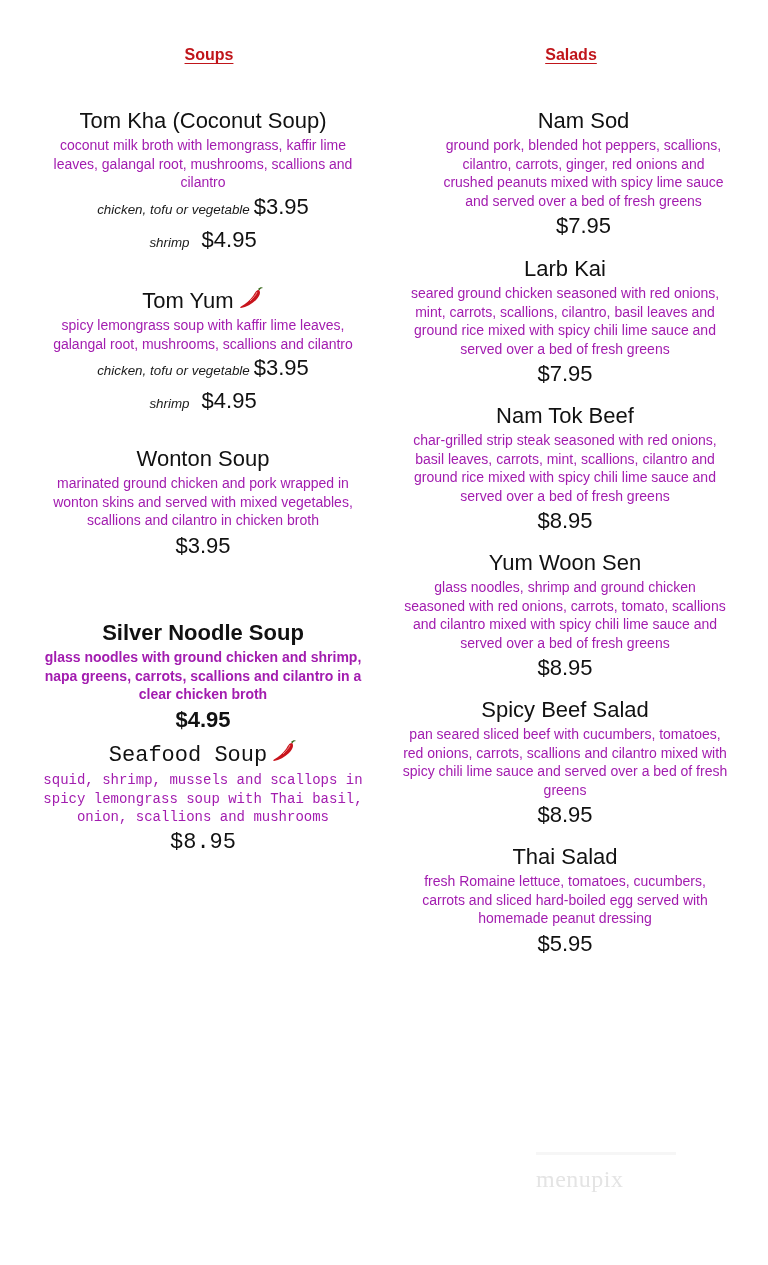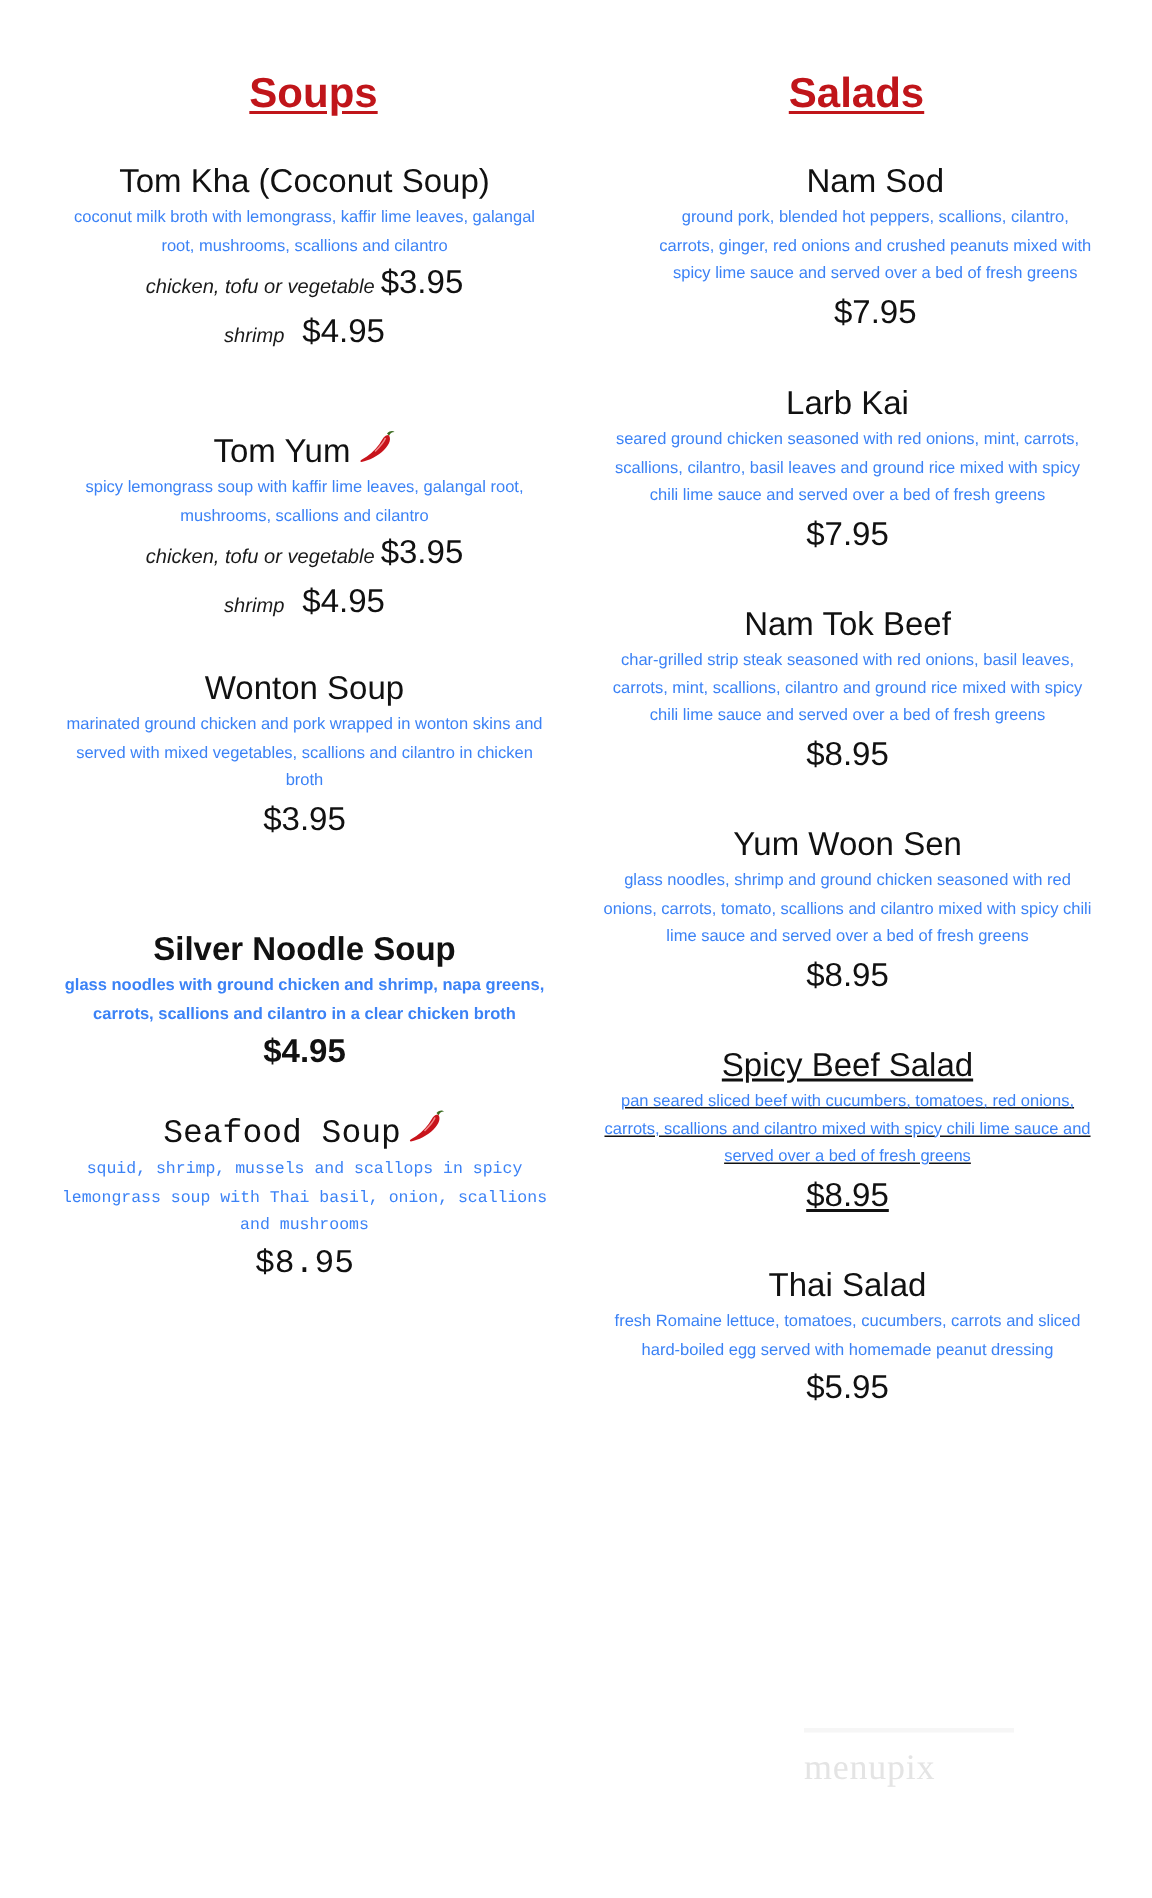--- a/index.html
+++ b/index.html
@@ -5,26 +5,26 @@
     html, body { margin: 0; padding: 0; background: #ffffff; }
     body {
       width: 768px; height: 1265px; position: relative; overflow: hidden;
       font-family: "Liberation Sans", "DejaVu Sans", sans-serif; color: #111;
     }
     .col { position: absolute; top: 0; text-align: center; }
     .col.left { left: 40px; width: 326px; }
     .col.right { left: 402px; width: 326px; }
     .section-title {
       position: absolute; left: 12px; right: 0; top: 46px;
-      color: #c0151a; font-weight: bold; font-size: 28px;
+      color: #c0151a; font-weight: bold; font-size: 16px;
       text-decoration: underline; text-underline-offset: 3px;
     }
     .item { position: absolute; left: 0; right: 0; }
     .name { font-size: 22px; line-height: 26px; color: #111; }
-    .desc { font-size: 11px; line-height: 18.5px; color: #3b82f6; margin-top: 2px; }
+    .desc { font-size: 14px; line-height: 18.5px; color: #a21caf; margin-top: 2px; }
     .price { font-size: 22px; line-height: 28px; color: #111; margin-top: 2px; }
     .opt-row { font-size: 22px; line-height: 30px; color: #111; }
     .opt-label { font-style: italic; font-size: 13.4px; color: #1a1a1a; margin-right: 4px; }
     .opt-label.pad { margin-right: 12px; }
     .chili { display: inline-block; vertical-align: -2px; margin-left: 4px; width: 26px; height: 24px; }
     .watermark {
       position: absolute; left: 536px; top: 1166px;
       font-size: 24px; color: #e4e4e4; font-family: Liberation Serif, serif;
       font-weight: 300; letter-spacing: 0.5px;
     }
@@ -118,21 +118,21 @@
     <div class="desc">char-grilled strip steak seasoned with red onions, basil leaves, carrots, mint, scallions, cilantro and ground rice mixed with spicy chili lime sauce and served over a bed of fresh greens</div>
     <div class="price">$8.95</div>
   </div>
 
   <div class="item" style="top:550px;">
     <div class="name">Yum Woon Sen</div>
     <div class="desc">glass noodles, shrimp and ground chicken seasoned with red onions, carrots, tomato, scallions and cilantro mixed with spicy chili lime sauce and served over a bed of fresh greens</div>
     <div class="price">$8.95</div>
   </div>
 
-  <div class="item" style="top:697px;text-decoration:underline;">
+  <div class="item" style="top:697px;">
     <div class="name">Spicy Beef Salad</div>
     <div class="desc">pan seared sliced beef with cucumbers, tomatoes, red onions, carrots, scallions and cilantro mixed with spicy chili lime sauce and served over a bed of fresh greens</div>
     <div class="price">$8.95</div>
   </div>
 
   <div class="item" style="top:844px;">
     <div class="name">Thai Salad</div>
     <div class="desc">fresh Romaine lettuce, tomatoes, cucumbers, carrots and sliced hard-boiled egg served with homemade peanut dressing</div>
     <div class="price">$5.95</div>
   </div>

